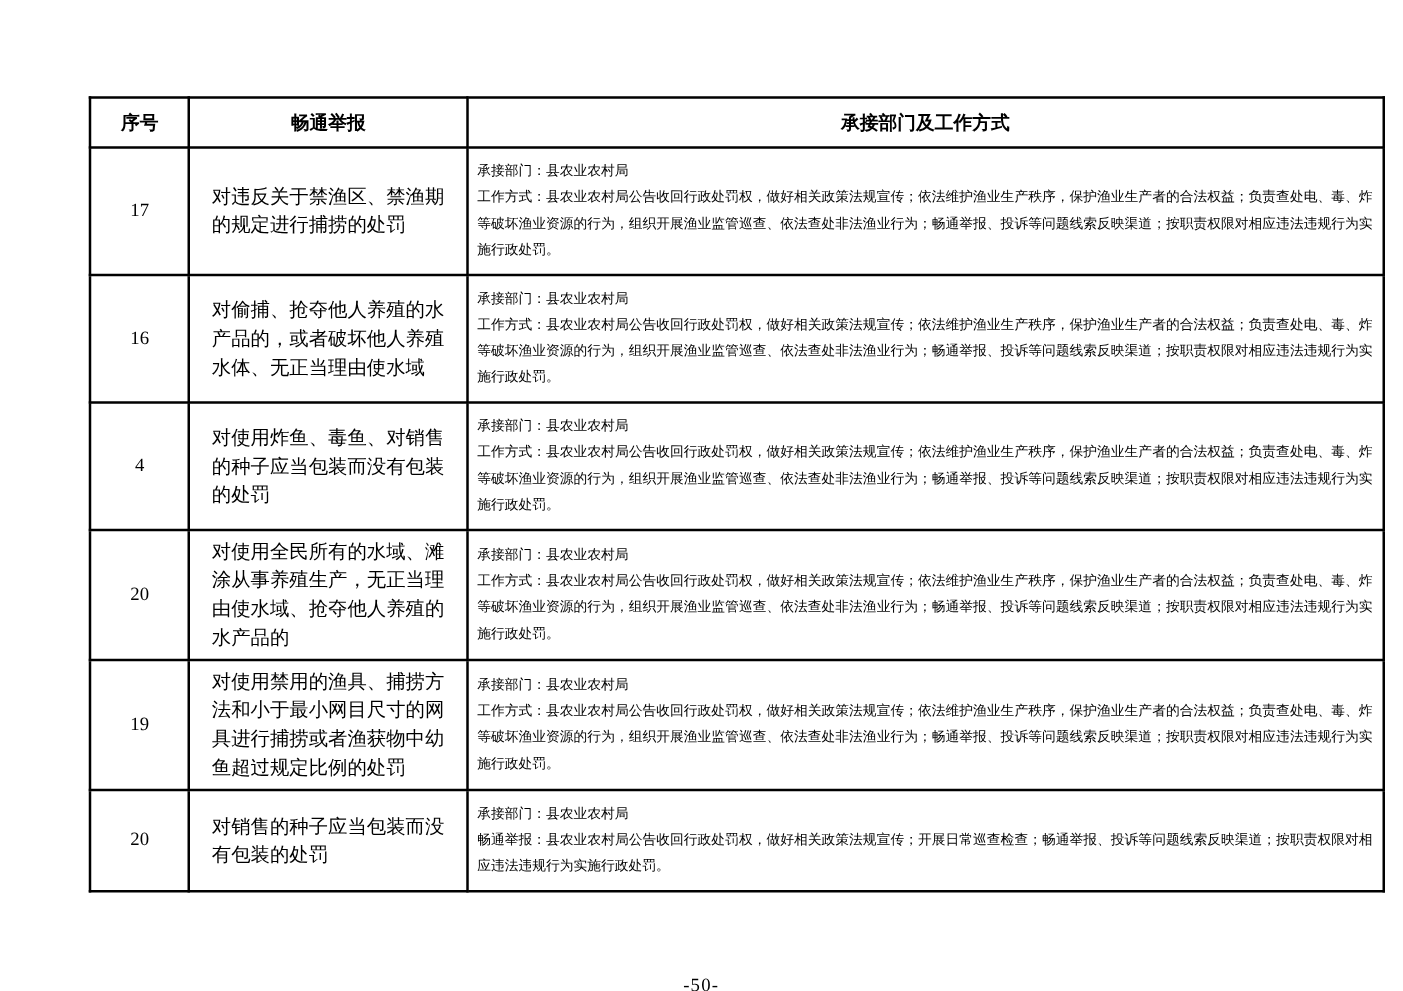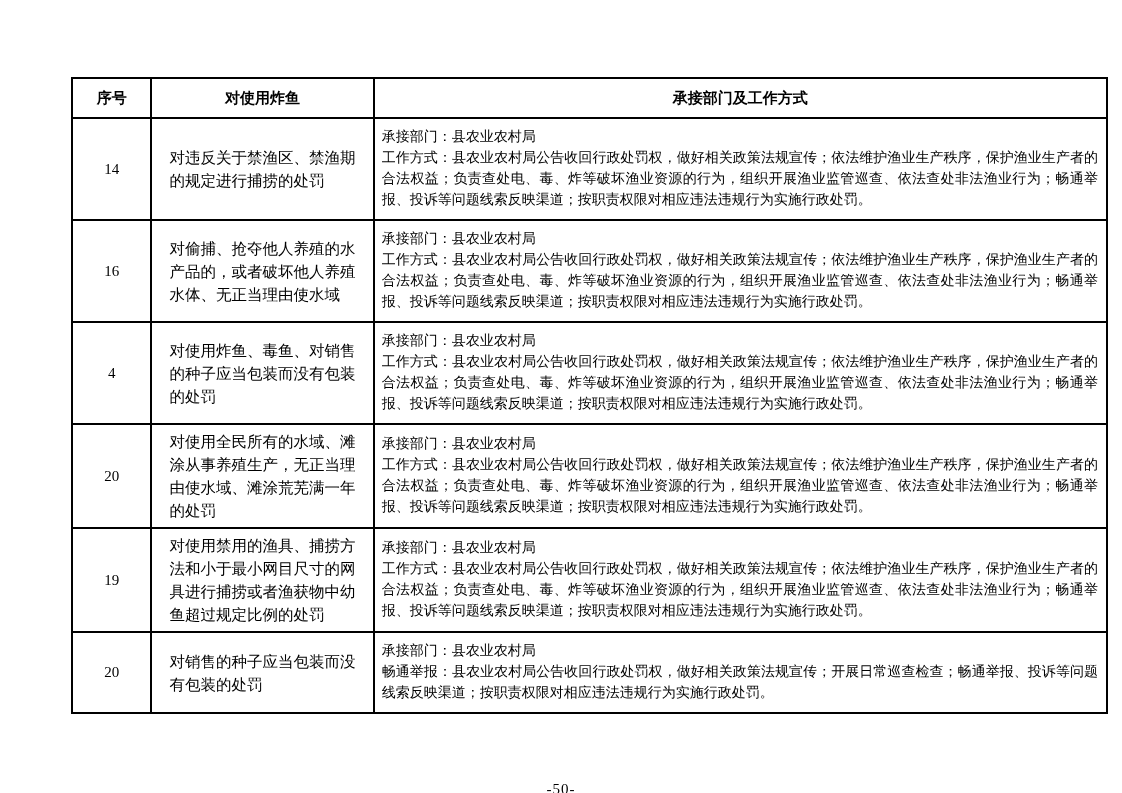--- a/index.html
+++ b/index.html
@@ -48,21 +48,21 @@
     font-size: 15px;
   }
   td.c-name {
     text-align: left;
     font-size: 15.5px;
     line-height: 23px;
     padding: 5px 17px;
   }
   td.c-detail {
     padding: 5px 8px 5px 7px;
-    font-size: 14px;
+    font-size: 11px;
     line-height: 20.8px;
   }
   .detail-dept { text-align: left; }
   .detail-method {
     text-align: justify;
     text-justify: inter-ideograph;
   }
   .footer {
     position: absolute;
     left: 0;
@@ -82,27 +82,27 @@
 
   <table class="doc-table">
     <colgroup>
       <col class="col-no">
       <col class="col-name">
       <col class="col-detail">
     </colgroup>
     <thead>
       <tr>
         <th>序号</th>
-        <th>对使用炸鱼</th>
+        <th>畅通举报</th>
         <th>承接部门及工作方式</th>
       </tr>
     </thead>
     <tbody id="table-body">
     <tr>
-      <td class="c-no">14</td>
+      <td class="c-no">17</td>
       <td class="c-name">对违反关于禁渔区、禁渔期的规定进行捕捞的处罚</td>
       <td class="c-detail">
         <div class="detail-dept">承接部门：县农业农村局</div>
         <div class="detail-method">工作方式：县农业农村局公告收回行政处罚权，做好相关政策法规宣传；依法维护渔业生产秩序，保护渔业生产者的合法权益；负责查处电、毒、炸等破坏渔业资源的行为，组织开展渔业监管巡查、依法查处非法渔业行为；畅通举报、投诉等问题线索反映渠道；按职责权限对相应违法违规行为实施行政处罚。</div>
       </td>
     </tr>
 
     <tr>
       <td class="c-no">16</td>
       <td class="c-name">对偷捕、抢夺他人养殖的水产品的，或者破坏他人养殖水体、无正当理由使水域</td>
@@ -116,21 +116,21 @@
       <td class="c-no">4</td>
       <td class="c-name">对使用炸鱼、毒鱼、对销售的种子应当包装而没有包装的处罚</td>
       <td class="c-detail">
         <div class="detail-dept">承接部门：县农业农村局</div>
         <div class="detail-method">工作方式：县农业农村局公告收回行政处罚权，做好相关政策法规宣传；依法维护渔业生产秩序，保护渔业生产者的合法权益；负责查处电、毒、炸等破坏渔业资源的行为，组织开展渔业监管巡查、依法查处非法渔业行为；畅通举报、投诉等问题线索反映渠道；按职责权限对相应违法违规行为实施行政处罚。</div>
       </td>
     </tr>
 
     <tr>
       <td class="c-no">20</td>
-      <td class="c-name">对使用全民所有的水域、滩涂从事养殖生产，无正当理由使水域、滩涂荒芜满一年的处罚</td>
+      <td class="c-name">对使用全民所有的水域、滩涂从事养殖生产，无正当理由使水域、抢夺他人养殖的水产品的</td>
       <td class="c-detail">
         <div class="detail-dept">承接部门：县农业农村局</div>
         <div class="detail-method">工作方式：县农业农村局公告收回行政处罚权，做好相关政策法规宣传；依法维护渔业生产秩序，保护渔业生产者的合法权益；负责查处电、毒、炸等破坏渔业资源的行为，组织开展渔业监管巡查、依法查处非法渔业行为；畅通举报、投诉等问题线索反映渠道；按职责权限对相应违法违规行为实施行政处罚。</div>
       </td>
     </tr>
 
     <tr>
       <td class="c-no">19</td>
       <td class="c-name">对使用禁用的渔具、捕捞方法和小于最小网目尺寸的网具进行捕捞或者渔获物中幼鱼超过规定比例的处罚</td>
       <td class="c-detail">

